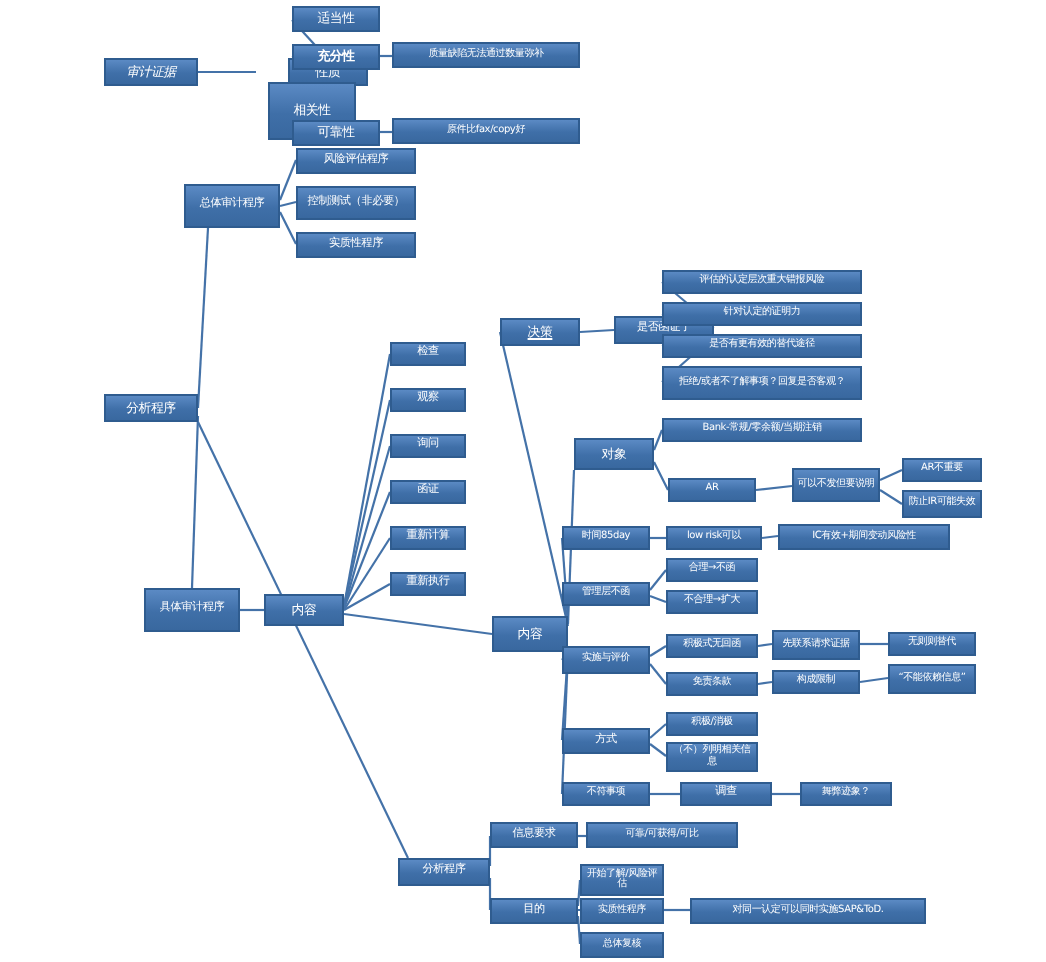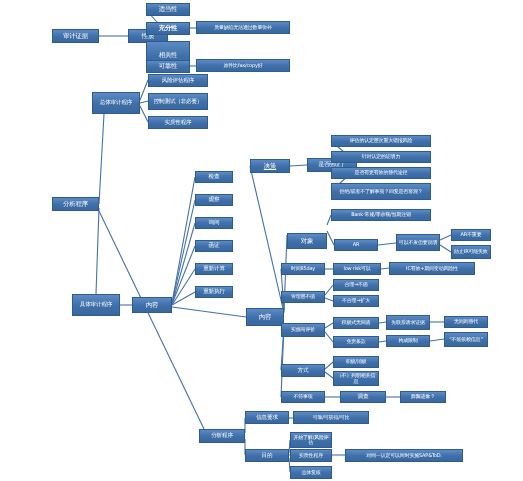--- a/index.html
+++ b/index.html
@@ -98,25 +98,25 @@
       <path d="M99,211 L204,429" stroke="#4472a8" stroke-width="1.1" fill="none"></path>
       <path d="M245,433 L245,418" stroke="#4472a8" stroke-width="1.1" fill="none"></path>
       <path d="M289,418 L293,418" stroke="#4472a8" stroke-width="1.1" fill="none"></path>
       <path d="M245,439 L245,455" stroke="#4472a8" stroke-width="1.1" fill="none"></path>
       <path d="M289,453 L290,440" stroke="#4472a8" stroke-width="1.1" fill="none"></path>
       <path d="M289,455 L290,455" stroke="#4472a8" stroke-width="1.1" fill="none"></path>
       <path d="M289,458 L290,472" stroke="#4472a8" stroke-width="1.1" fill="none"></path>
       <path d="M332,455 L345,455" stroke="#4472a8" stroke-width="1.1" fill="none"></path>
     </svg>
   <div id="nodes">
-      <div class="node n-sm" style="left: 52px; top: 29px; width: 47px; height: 14px;">审计证据</div>
-      <div class="node n-sm" style="left: 128px; top: 29px; width: 40px; height: 14px;">性质</div>
+      <div class="node n-sm" style="left: 52px; top: 29px; width: 47px; height: 14px; font-style: italic;">审计证据</div>
+      <div class="node n-sm" style="left: 144px; top: 29px; width: 40px; height: 14px;">性质</div>
       <div class="node n-sm" style="left: 146px; top: 3px; width: 44px; height: 13px;">适当性</div>
       <div class="node n-sm" style="left: 146px; top: 22px; width: 44px; height: 13px; font-weight: bold;">充分性</div>
-      <div class="node n-sm" style="left: 146px; top: 41px; width: 44px; height: 29px;">相关性</div>
+      <div class="node n-sm" style="left: 134px; top: 41px; width: 44px; height: 29px;">相关性</div>
       <div class="node n-sm" style="left: 146px; top: 60px; width: 44px; height: 13px;">可靠性</div>
       <div class="node n-xxs" style="left: 196px; top: 21px; width: 94px; height: 13px;">质量缺陷无法通过数量弥补</div>
       <div class="node n-xxs" style="left: 196px; top: 59px; width: 94px; height: 13px;">原件比fax/copy好</div>
       <div class="node n-xs" style="left: 92px; top: 92px; width: 48px; height: 22px;">总体审计程序</div>
       <div class="node n-xs" style="left: 148px; top: 74px; width: 60px; height: 13px;">风险评估程序</div>
       <div class="node n-xs" style="left: 148px; top: 93px; width: 60px; height: 17px;">控制测试（非必要）</div>
       <div class="node n-xs" style="left: 148px; top: 116px; width: 60px; height: 13px;">实质性程序</div>
       <div class="node n-sm" style="left: 52px; top: 197px; width: 47px; height: 14px;">分析程序</div>
       <div class="node n-xs" style="left: 72px; top: 294px; width: 48px; height: 22px;">具体审计程序</div>
       <div class="node n-sm" style="left: 132px; top: 297px; width: 40px; height: 16px;">内容</div>
@@ -126,21 +126,21 @@
       <div class="node n-xs" style="left: 195px; top: 240px; width: 38px; height: 12px;">函证</div>
       <div class="node n-xs" style="left: 195px; top: 263px; width: 38px; height: 12px;">重新计算</div>
       <div class="node n-xs" style="left: 195px; top: 286px; width: 38px; height: 12px;">重新执行</div>
       <div class="node n-sm" style="left: 246px; top: 308px; width: 38px; height: 18px;">内容</div>
       <div class="node n-sm" style="left: 250px; top: 159px; width: 40px; height: 14px; text-decoration: underline;">决策</div>
       <div class="node n-xs" style="left: 307px; top: 158px; width: 50px; height: 14px;">是否函证了</div>
       <div class="node n-xxs" style="left: 331px; top: 135px; width: 100px; height: 12px;">评估的认定层次重大错报风险</div>
       <div class="node n-xxs" style="left: 331px; top: 151px; width: 100px; height: 12px;">针对认定的证明力</div>
       <div class="node n-xxs" style="left: 331px; top: 167px; width: 100px; height: 12px;">是否有更有效的替代途径</div>
       <div class="node n-xxs" style="left: 331px; top: 183px; width: 100px; height: 17px;">拒绝/或者不了解事项？回复是否客观？</div>
-      <div class="node n-sm" style="left: 287px; top: 233px; width: 40px; height: 16px;">对象</div>
+      <div class="node n-sm" style="left: 287px; top: 219px; width: 40px; height: 16px;">对象</div>
       <div class="node n-xxs" style="left: 331px; top: 209px; width: 100px; height: 12px;">Bank-常规/零余额/当期注销</div>
       <div class="node n-xxs" style="left: 334px; top: 239px; width: 44px; height: 12px;">AR</div>
       <div class="node n-xxs" style="left: 396px; top: 234px; width: 44px; height: 17px;">可以不发但要说明</div>
       <div class="node n-xxs" style="left: 451px; top: 229px; width: 40px; height: 12px;">AR不重要</div>
       <div class="node n-xxs" style="left: 451px; top: 245px; width: 40px; height: 14px;">防止IR可能失效</div>
       <div class="node n-xxs" style="left: 281px; top: 263px; width: 44px; height: 12px;">时间85day</div>
       <div class="node n-xxs" style="left: 333px; top: 263px; width: 48px; height: 12px;">low risk可以</div>
       <div class="node n-xxs" style="left: 389px; top: 262px; width: 86px; height: 13px;">IC有效+期间变动风险性</div>
       <div class="node n-xxs" style="left: 281px; top: 291px; width: 44px; height: 12px;">管理层不函</div>
       <div class="node n-xxs" style="left: 333px; top: 279px; width: 46px; height: 12px;">合理→不函</div>

